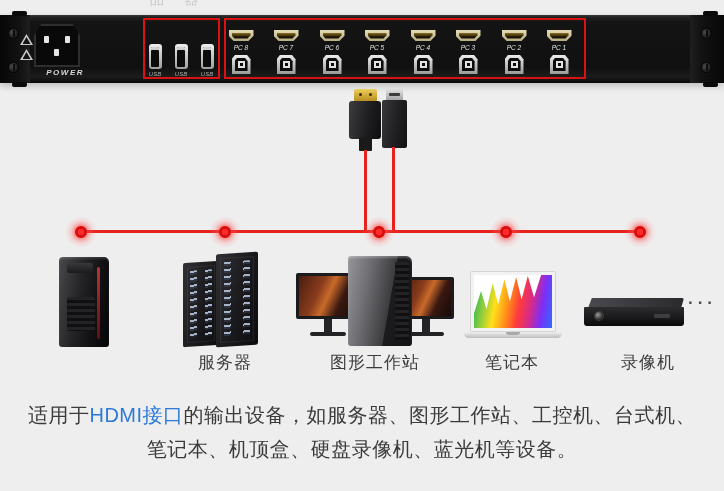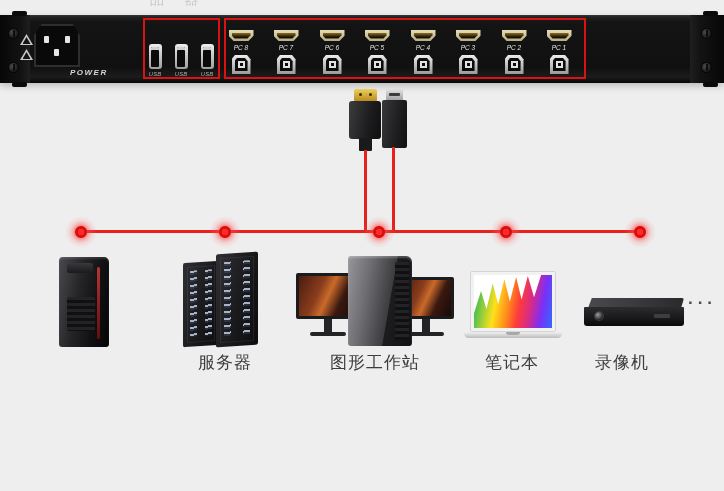--- a/index.html
+++ b/index.html
@@ -43,22 +43,22 @@
     background:#141414;
   }
   .power-inlet {
     position:absolute; left:34px; top:9px; width:46px; height:43px;
     background:#090909;
     clip-path:polygon(16% 0,84% 0,100% 26%,100% 100%,0 100%,0 26%);
     box-shadow:inset 0 0 0 2px #2e2e2e;
   }
   .pin { position:absolute; background:#e6e6e6; width:5px; height:7px; border-radius:1px; }
   .power-label {
-    position:absolute; left:34px; top:53px; width:50px; text-align:left;
-    color:#d6d6d6; font-size:8px; font-style:italic; font-weight:bold; letter-spacing:1.5px;margin-left:36px;
+    position:absolute; left:34px; top:53px; width:50px; text-align:right;
+    color:#d6d6d6; font-size:8px; font-style:italic; font-weight:bold; letter-spacing:1.5px;
   }
 
   .red-box { position:absolute; top:3px; height:61px; border:2px solid #d91212; }
   .box-usb { left:143px; width:77px; }
   .box-pc  { left:224px; width:362px; }
 
   
   .usb-group { position:absolute; top:3px; width:18px; text-align:center; }
   .usb-a {
     margin:26px auto 0; width:13px; height:25px; border-radius:3px;
@@ -365,16 +365,20 @@
     <div class="rec-front">
       <span class="lens"></span>
       <span class="disp"></span>
     </div>
   </div>
   <div class="more-dots">···</div>
 
   <div class="cap" style="left:183px; width:84px;">服务器</div>
   <div class="cap" style="left:322px; width:106px;">图形工作站</div>
   <div class="cap" style="left:470px; width:84px;text-align:center;">笔记本</div>
-  <div class="cap" style="left:580px; width:84px;">录像机</div>
-
+  <div class="cap" style="left:606px; width:84px;">录像机</div>
+
+  <div class="desc">
+    <div><span>适用于</span><span class="hl">HDMI接口</span><span>的输出设备，如服务器、图形工作站、工控机、台式机、</span></div>
+    <div><span>笔记本、机顶盒、硬盘录像机、蓝光机等设备。</span></div>
+  </div>
 
 </div>
 
 </body></html>

